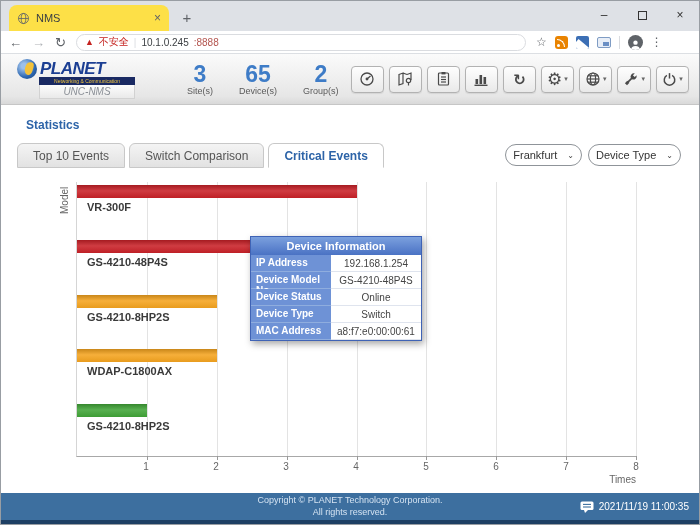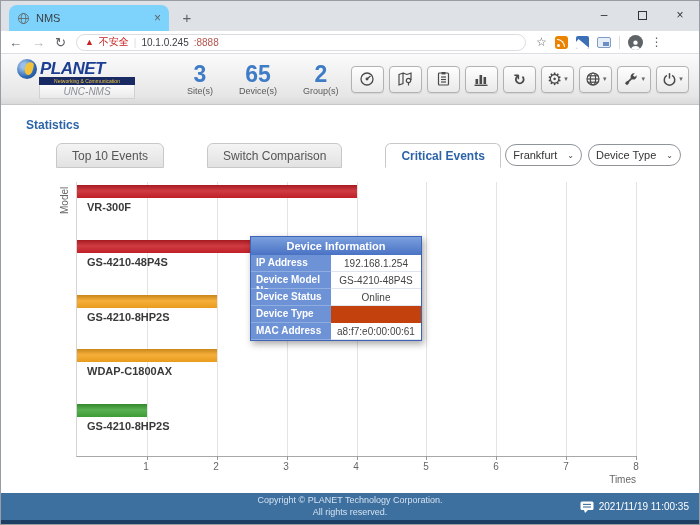--- a/index.html
+++ b/index.html
@@ -1,21 +1,21 @@
 <!DOCTYPE html>
 <html><head>
 <meta charset="utf-8">
 <style>
   * { margin:0; padding:0; box-sizing:border-box; }
   body { font-family:"Liberation Sans","DejaVu Sans",sans-serif; background:#f0f0f0; }
   .window { position:relative; width:700px; height:525px; background:#fff; border:1px solid #989da3; overflow:hidden; }
 
   
   .tabstrip { height:30px; background:#dee1e6; display:flex; align-items:flex-end; position:relative; }
-  .browser-tab { width:160px; height:26px; margin-left:8px; background:#7dd3fc; border-radius:8px 8px 0 0; display:flex; align-items:center; padding:0 8px; gap:6px; }
+  .browser-tab { width:160px; height:26px; margin-left:8px; background:#fde047; border-radius:8px 8px 0 0; display:flex; align-items:center; padding:0 8px; gap:6px; }
   .tab-favicon { width:13px; height:13px; color:#5f6368; flex:none; }
   .tab-title { font-size:11px; color:#3c4043; flex:1; }
   .tab-close { font-size:12px; color:#5f6368; cursor:default; }
   .newtab { width:24px; height:24px; margin:0 0 2px 6px; font-size:15px; color:#5f6368; display:flex; align-items:center; justify-content:center; }
   .win-controls { position:absolute; right:0; top:0; height:28px; display:flex; }
   .win-btn { width:38px; height:28px; display:flex; align-items:center; justify-content:center; font-size:12px; color:#333; }
   .win-max-glyph { width:9px; height:9px; border:1px solid #333; }
 
   .addressbar { height:23px; background:#fff; display:flex; align-items:center; padding:0 8px; border-bottom:1px solid #dcdfe3; gap:10px; }
   .nav-ico { color:#5f6368; font-size:13px; line-height:1; }
@@ -56,21 +56,21 @@
   .tool-btn { height:27px; min-width:33px; border:1px solid #b2b2b2; border-radius:4px; background:linear-gradient(180deg,#fefefe,#e9e9e9); display:flex; align-items:center; justify-content:center; gap:2px; padding:0 5px; box-shadow:0 1px 1px rgba(0,0,0,.08); color:#4a4a4a; }
   .tool-btn svg { display:block; }
   .tool-caret { font-size:7px; color:#666; }
   .gear-glyph { font-size:17px; line-height:1; color:#4a4a4a; }
   .refresh-glyph { font-size:15px; font-weight:bold; line-height:1; color:#4a4a4a; }
 
   
   .content { position:relative; height:388px; background:#fff; }
   .page-title { padding:13px 0 0 25px; font-size:12px; font-weight:bold; color:#2d64a8; }
   .tabs-row { display:flex; align-items:flex-end; margin:10px 18px 0 16px; height:26px; }
-  .tab { height:25px; display:flex; align-items:center; padding:0 15px; font-size:12px; color:#555; background:linear-gradient(180deg,#f4f4f4,#e2e2e2); border:1px solid #c8c8c8; border-radius:6px 6px 0 0; margin-right:4px;margin-left:39px; }
+  .tab { height:25px; display:flex; align-items:center; padding:0 15px; font-size:12px; color:#555; background:linear-gradient(180deg,#f4f4f4,#e2e2e2); border:1px solid #c8c8c8; border-radius:6px 6px 0 0; margin-right:4px; }
   .tab.active { background:#fff; border-bottom-color:#fff; color:#2d64a8; font-weight:bold; }
   .filters { margin-left:auto; display:flex; gap:6px; align-items:center; margin-bottom:2px; }
   .select { border:1px solid #8f9499; border-radius:11px; background:#fff; height:22px; display:flex; align-items:center; padding:0 7px; gap:10px; font-size:11px; color:#333; }
   .select .chev { font-size:8px; color:#444; }
 
   
   .chart-area { position:relative; height:318px; margin-top:4px; }
   .y-axis-label { position:absolute; left:46px; top:10px; font-size:10px; color:#666; transform:rotate(-90deg); transform-origin:left top; white-space:nowrap; left:58px; top:42px; }
   .plot { position:absolute; left:75px; top:10px; width:560px; height:275px; border-left:1px solid #d5d5d5; border-bottom:1px solid #a8a8a8; display:flex; flex-direction:column; }
   .gridline { position:absolute; top:0; bottom:0; width:1px; background:#e3e3e3; }
@@ -316,20 +316,21 @@
         <div class="tt-row">
           <div class="tt-label">Device Model No.</div>
           <div class="tt-value">GS-4210-48P4S</div>
         </div>
         <div class="tt-row">
           <div class="tt-label">Device Status</div>
           <div class="tt-value">Online</div>
         </div>
         <div class="tt-row">
           <div class="tt-label">Device Type</div>
+          <div class="tt-value">Switch</div>
         </div>
         <div class="tt-row">
           <div class="tt-label">MAC Address</div>
           <div class="tt-value">a8:f7:e0:00:00:61</div>
         </div>
       </div>
     </div>
   </div>
 
   <div class="app-footer">

